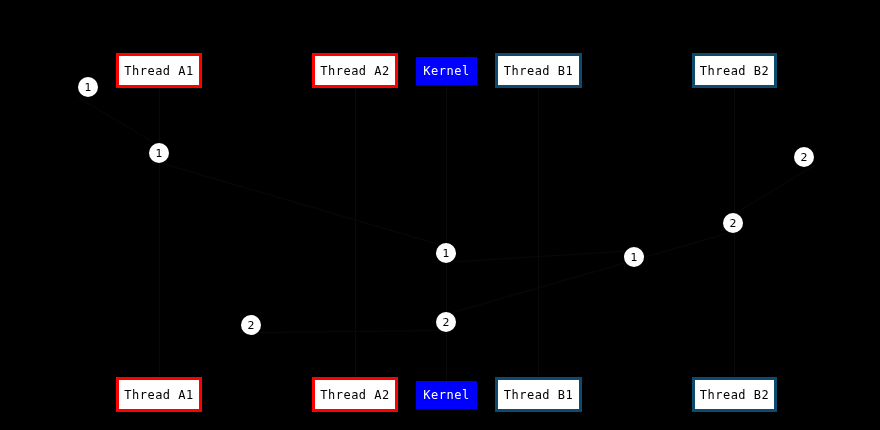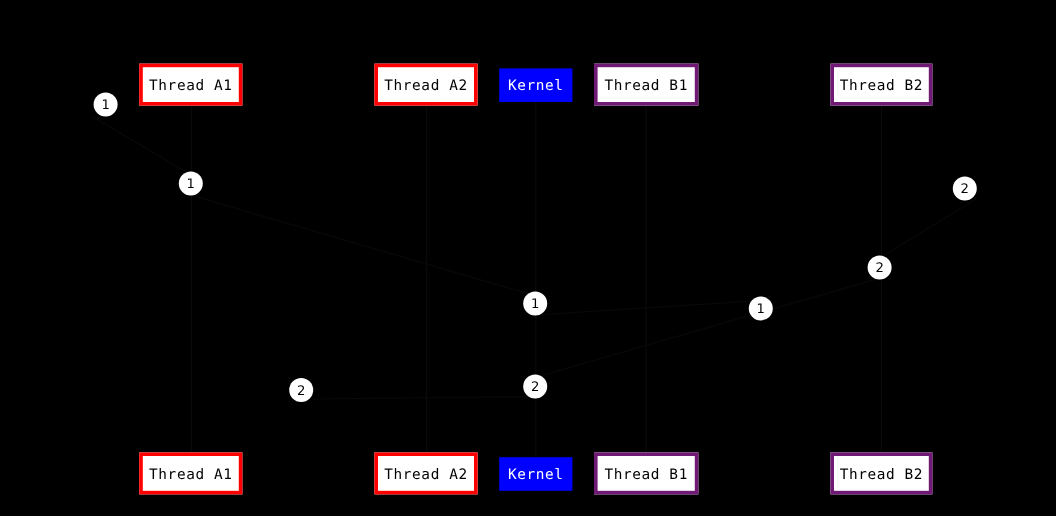--- a/index.html
+++ b/index.html
@@ -43,21 +43,21 @@
     white-space: nowrap;
     line-height: 1;
   }
   .box.red {
     background: #ffffff;
     border: 3px solid #ff0000;
     color: #000000;
   }
   .box.blue {
     background: #ffffff;
-    border: 3px solid #701a75;
+    border: 3px solid #0c4a6e;
     color: #000000;
   }
   .box.solidblue {
     background: #0000ff;
     border: 0;
     color: #ffffff;
     text-align: right;
   }
 
   

